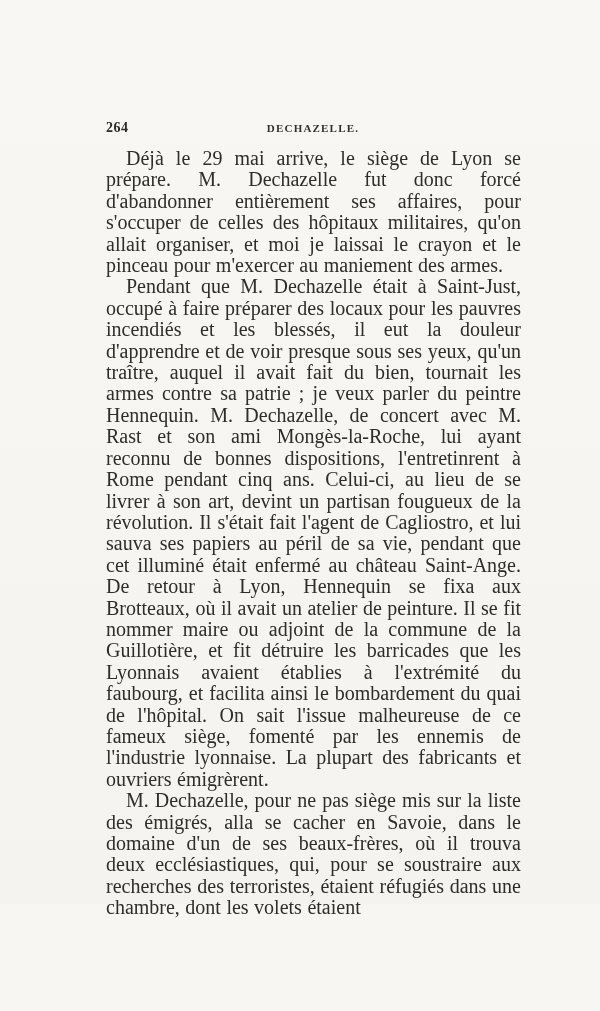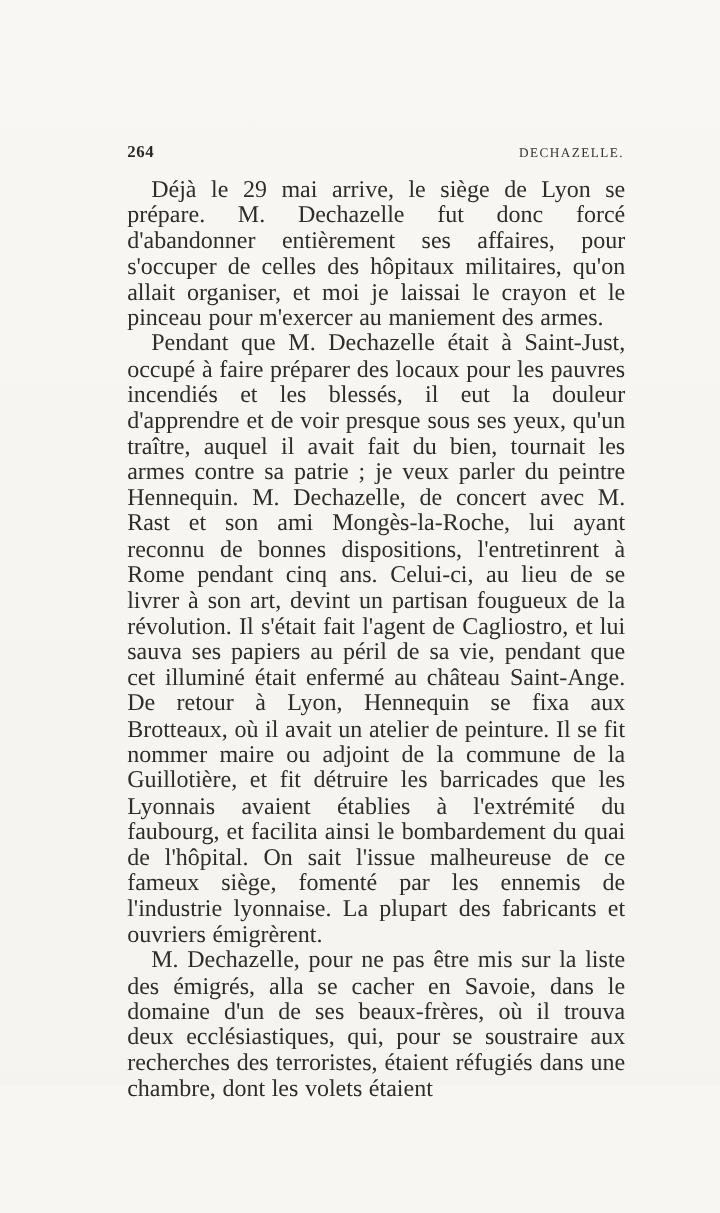--- a/index.html
+++ b/index.html
@@ -34,23 +34,23 @@
     font-size: 14px;
     font-weight: 700;
     letter-spacing: 0.5px;
     color: #2a2927;
   }
   .running-title {
     position: absolute;
     left: 0;
     right: 0;
     top: 2px;
-    text-align: right;
+    text-align: center;
     font-size: 11px;
-    font-weight: 400;
+    font-weight: 700;
     letter-spacing: 1.2px;
     color: #33322f;
   }
   .page-body {
     width: 415px;
   }
   .page-body p {
     margin: 0;
     text-align: justify;
     text-indent: 20px;
@@ -64,15 +64,15 @@
 <body>
 
 <div class="page">
   <div class="page-header">
     <span class="page-number">264</span>
     <span class="running-title">DECHAZELLE.</span>
   </div>
   <div class="page-body">
     <p>Déjà le 29 mai arrive, le siège de Lyon se prépare. M. Dechazelle fut donc forcé d'abandonner entièrement ses affaires, pour s'occuper de celles des hôpitaux militaires, qu'on allait organiser, et moi je laissai le crayon et le pinceau pour m'exercer au maniement des armes.</p>
     <p>Pendant que M. Dechazelle était à Saint-Just, occupé à faire préparer des locaux pour les pauvres incendiés et les blessés, il eut la douleur d'apprendre et de voir presque sous ses yeux, qu'un traître, auquel il avait fait du bien, tournait les armes contre sa patrie ; je veux parler du peintre Hennequin. M. Dechazelle, de concert avec M. Rast et son ami Mongès-la-Roche, lui ayant reconnu de bonnes dispositions, l'entretinrent à Rome pendant cinq ans. Celui-ci, au lieu de se livrer à son art, devint un partisan fougueux de la révolution. Il s'était fait l'agent de Cagliostro, et lui sauva ses papiers au péril de sa vie, pendant que cet illuminé était enfermé au château Saint-Ange. De retour à Lyon, Hennequin se fixa aux Brotteaux, où il avait un atelier de peinture. Il se fit nommer maire ou adjoint de la commune de la Guillotière, et fit détruire les barricades que les Lyonnais avaient établies à l'extrémité du faubourg, et facilita ainsi le bombardement du quai de l'hôpital. On sait l'issue malheureuse de ce fameux siège, fomenté par les ennemis de l'industrie lyonnaise. La plupart des fabricants et ouvriers émigrèrent.</p>
-    <p>M. Dechazelle, pour ne pas être mis sur la liste des émigrés, alla se cacher en Savoie, dans le domaine d'un de ses beaux-frères, où il trouva deux ecclésiastiques, qui, pour se soustraire aux recherches des terroristes, étaient réfugiés dans une chambre, dont les volets étaient</p>
+    <p>M. Dechazelle, pour ne pas siège mis sur la liste des émigrés, alla se cacher en Savoie, dans le domaine d'un de ses beaux-frères, où il trouva deux ecclésiastiques, qui, pour se soustraire aux recherches des terroristes, étaient réfugiés dans une chambre, dont les volets étaient</p>
   </div>
 </div>
 
 </body></html>

